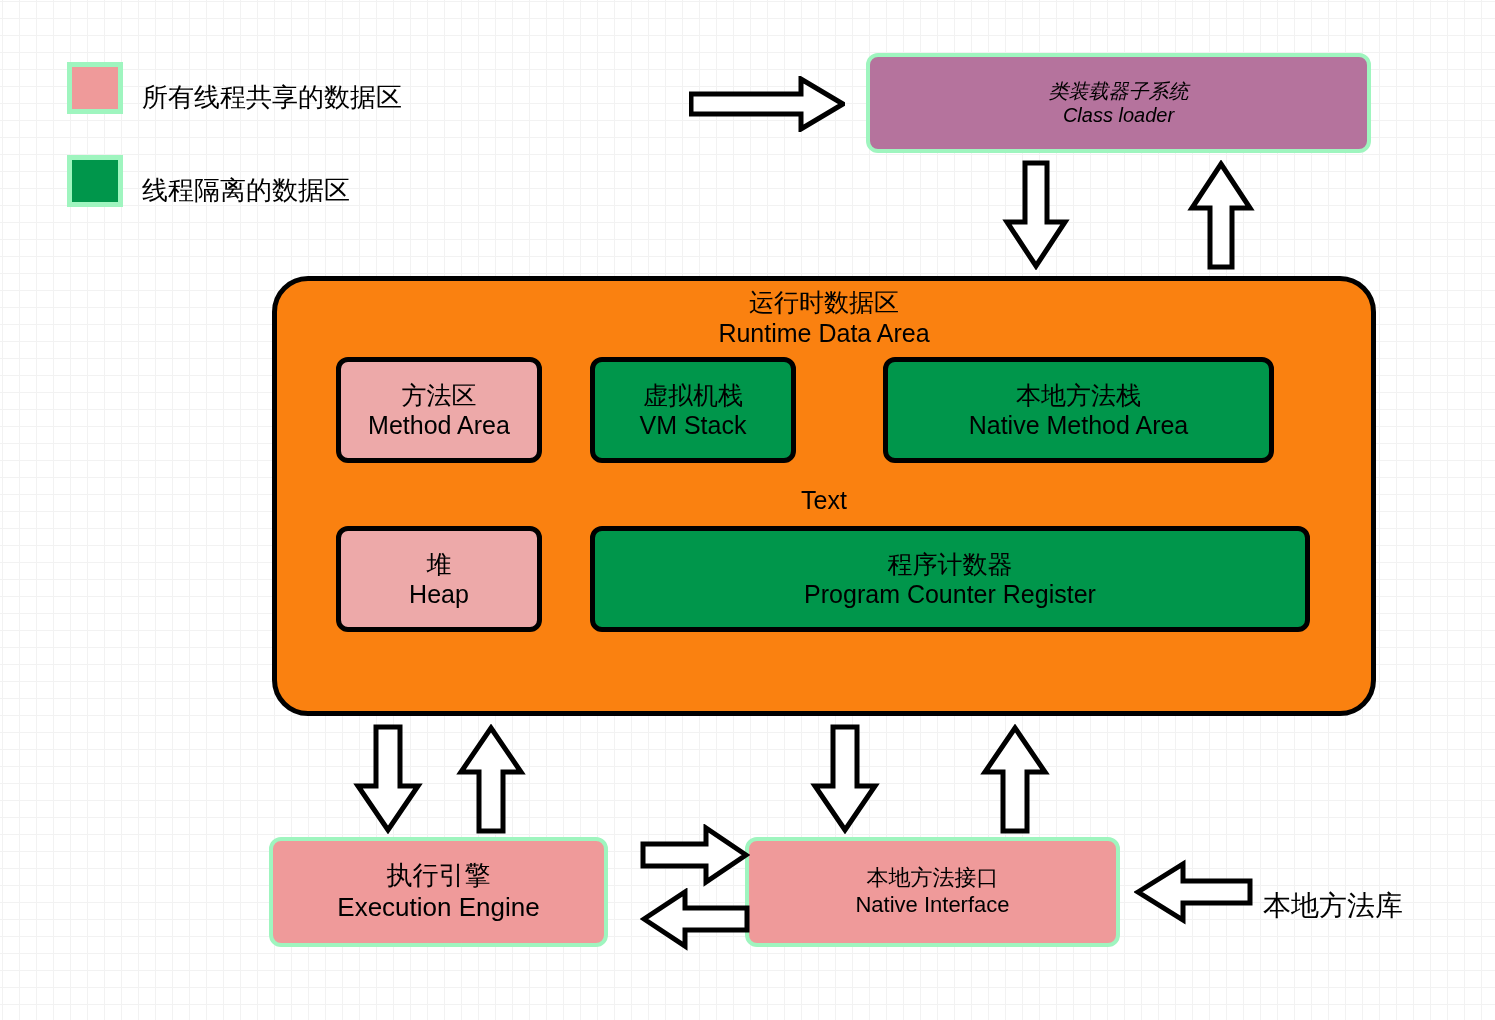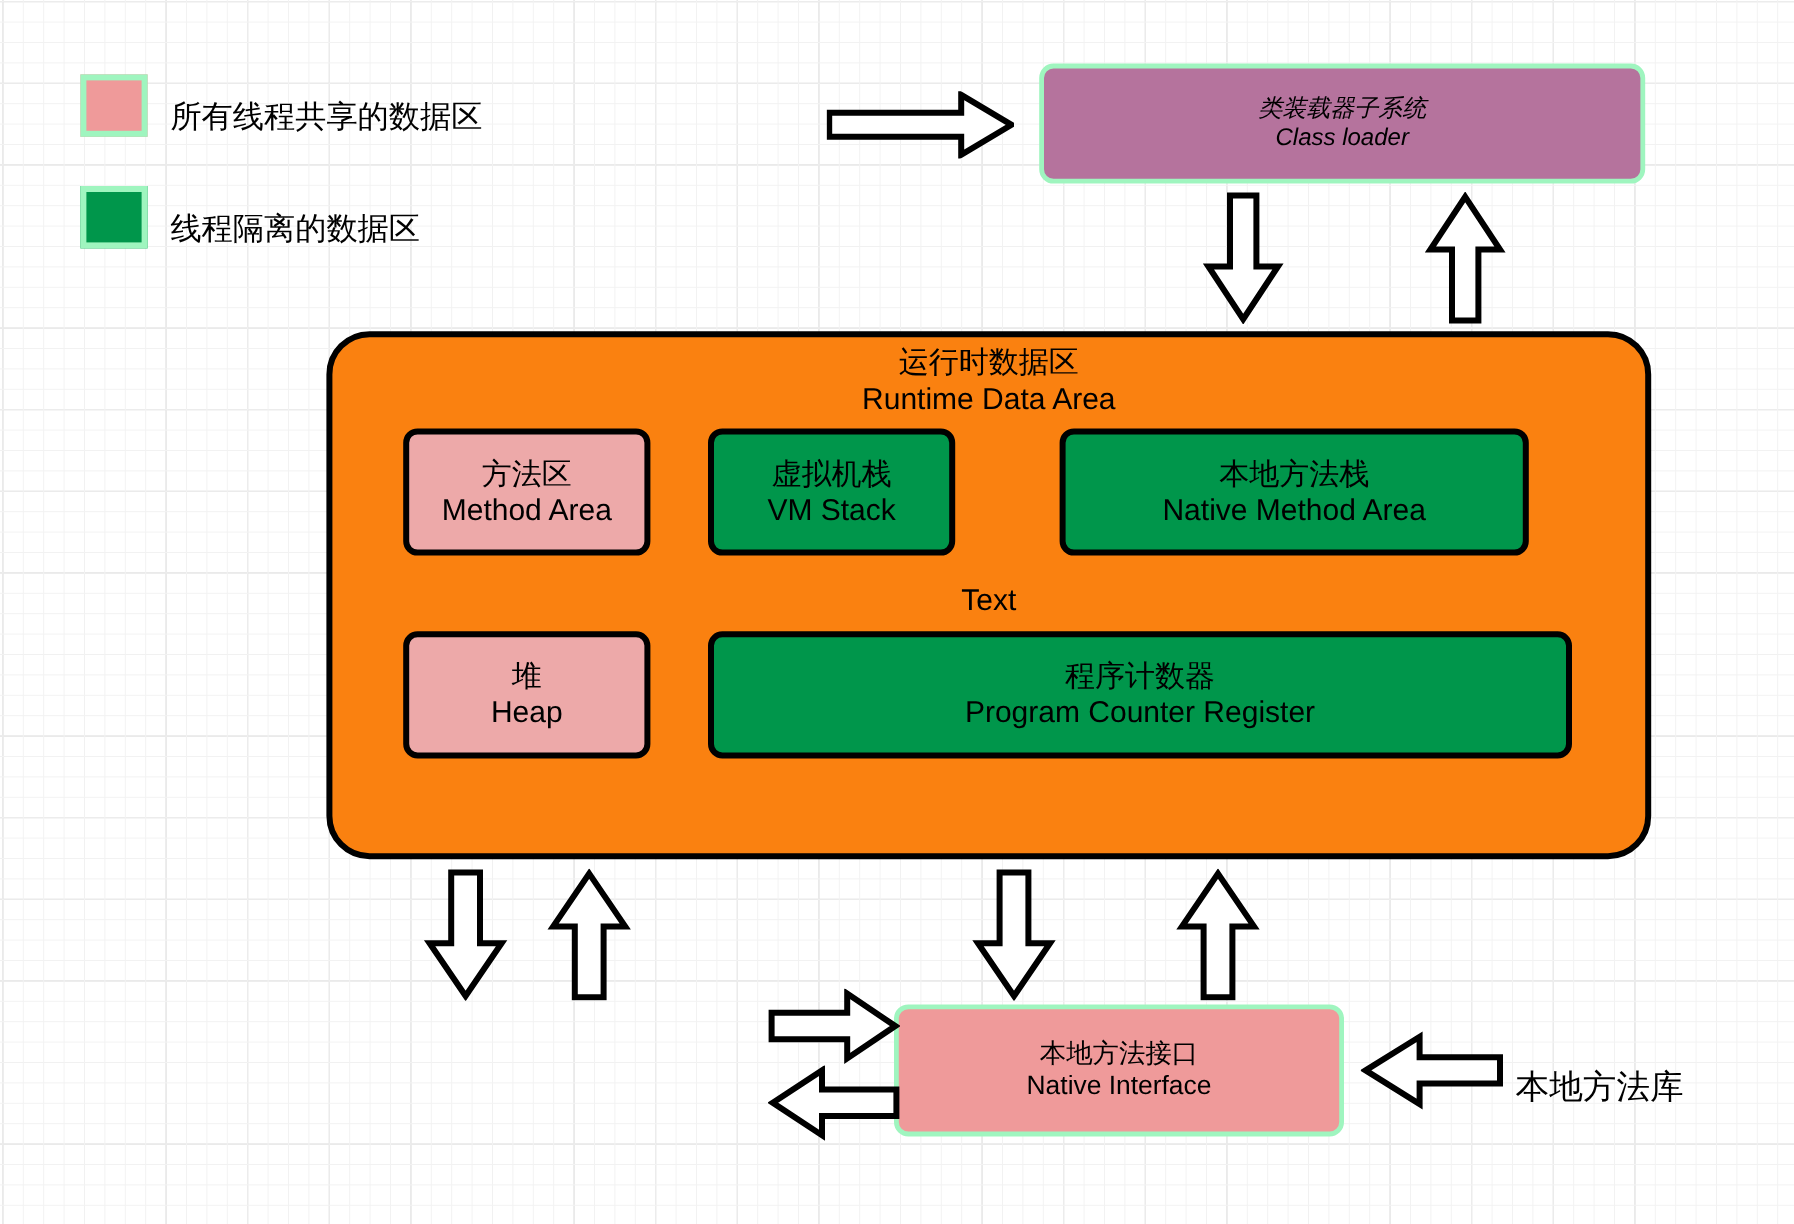--- a/index.html
+++ b/index.html
@@ -208,20 +208,24 @@
       <polygon points="24,3 48,3 48,62 66,62 36,106 6,62 24,62" fill="#ffffff" stroke="#000000" stroke-width="5" stroke-linejoin="miter"></polygon>
     </svg>
   </div>
 
   <div class="arrow" style="left:979px; top:724px;">
     <svg width="72" height="110" viewBox="0 0 72 110">
       <polygon points="36,4 66,48 48,48 48,107 24,107 24,48 6,48" fill="#ffffff" stroke="#000000" stroke-width="5" stroke-linejoin="miter"></polygon>
     </svg>
   </div>
 
+  <div class="box greenframe salmon" style="left:269px; top:837px; width:339px; height:110px; font-size:26px;">
+    <span class="line-cn">执行引擎</span>
+    <span class="line-en">Execution Engine</span>
+  </div>
 
   <div class="box greenframe salmon" style="left:745px; top:837px; width:375px; height:110px; font-size:22px;">
     <span class="line-cn">本地方法接口</span>
     <span class="line-en">Native Interface</span>
   </div>
 
   <div class="arrow" style="left:640px; top:824px;">
     <svg width="110" height="64" viewBox="0 0 110 64">
       <polygon points="3,20 66,20 66,4 106,31 66,58 66,42 3,42" fill="#ffffff" stroke="#000000" stroke-width="5" stroke-linejoin="miter"></polygon>
     </svg>

